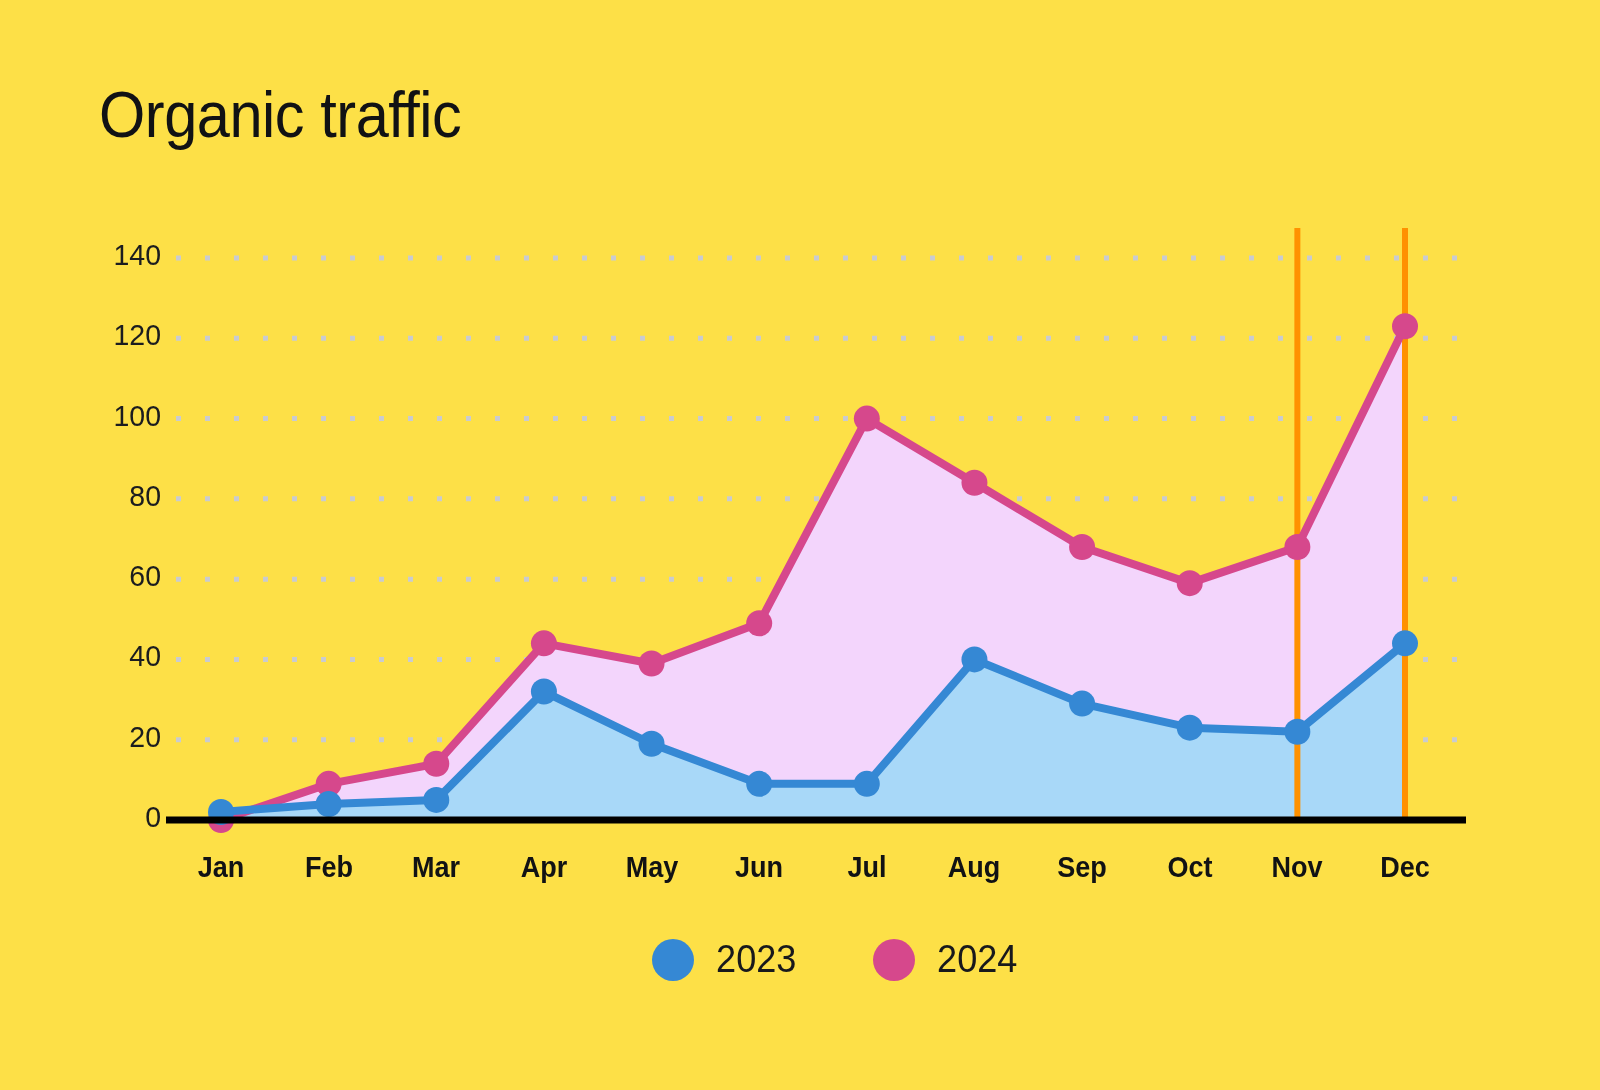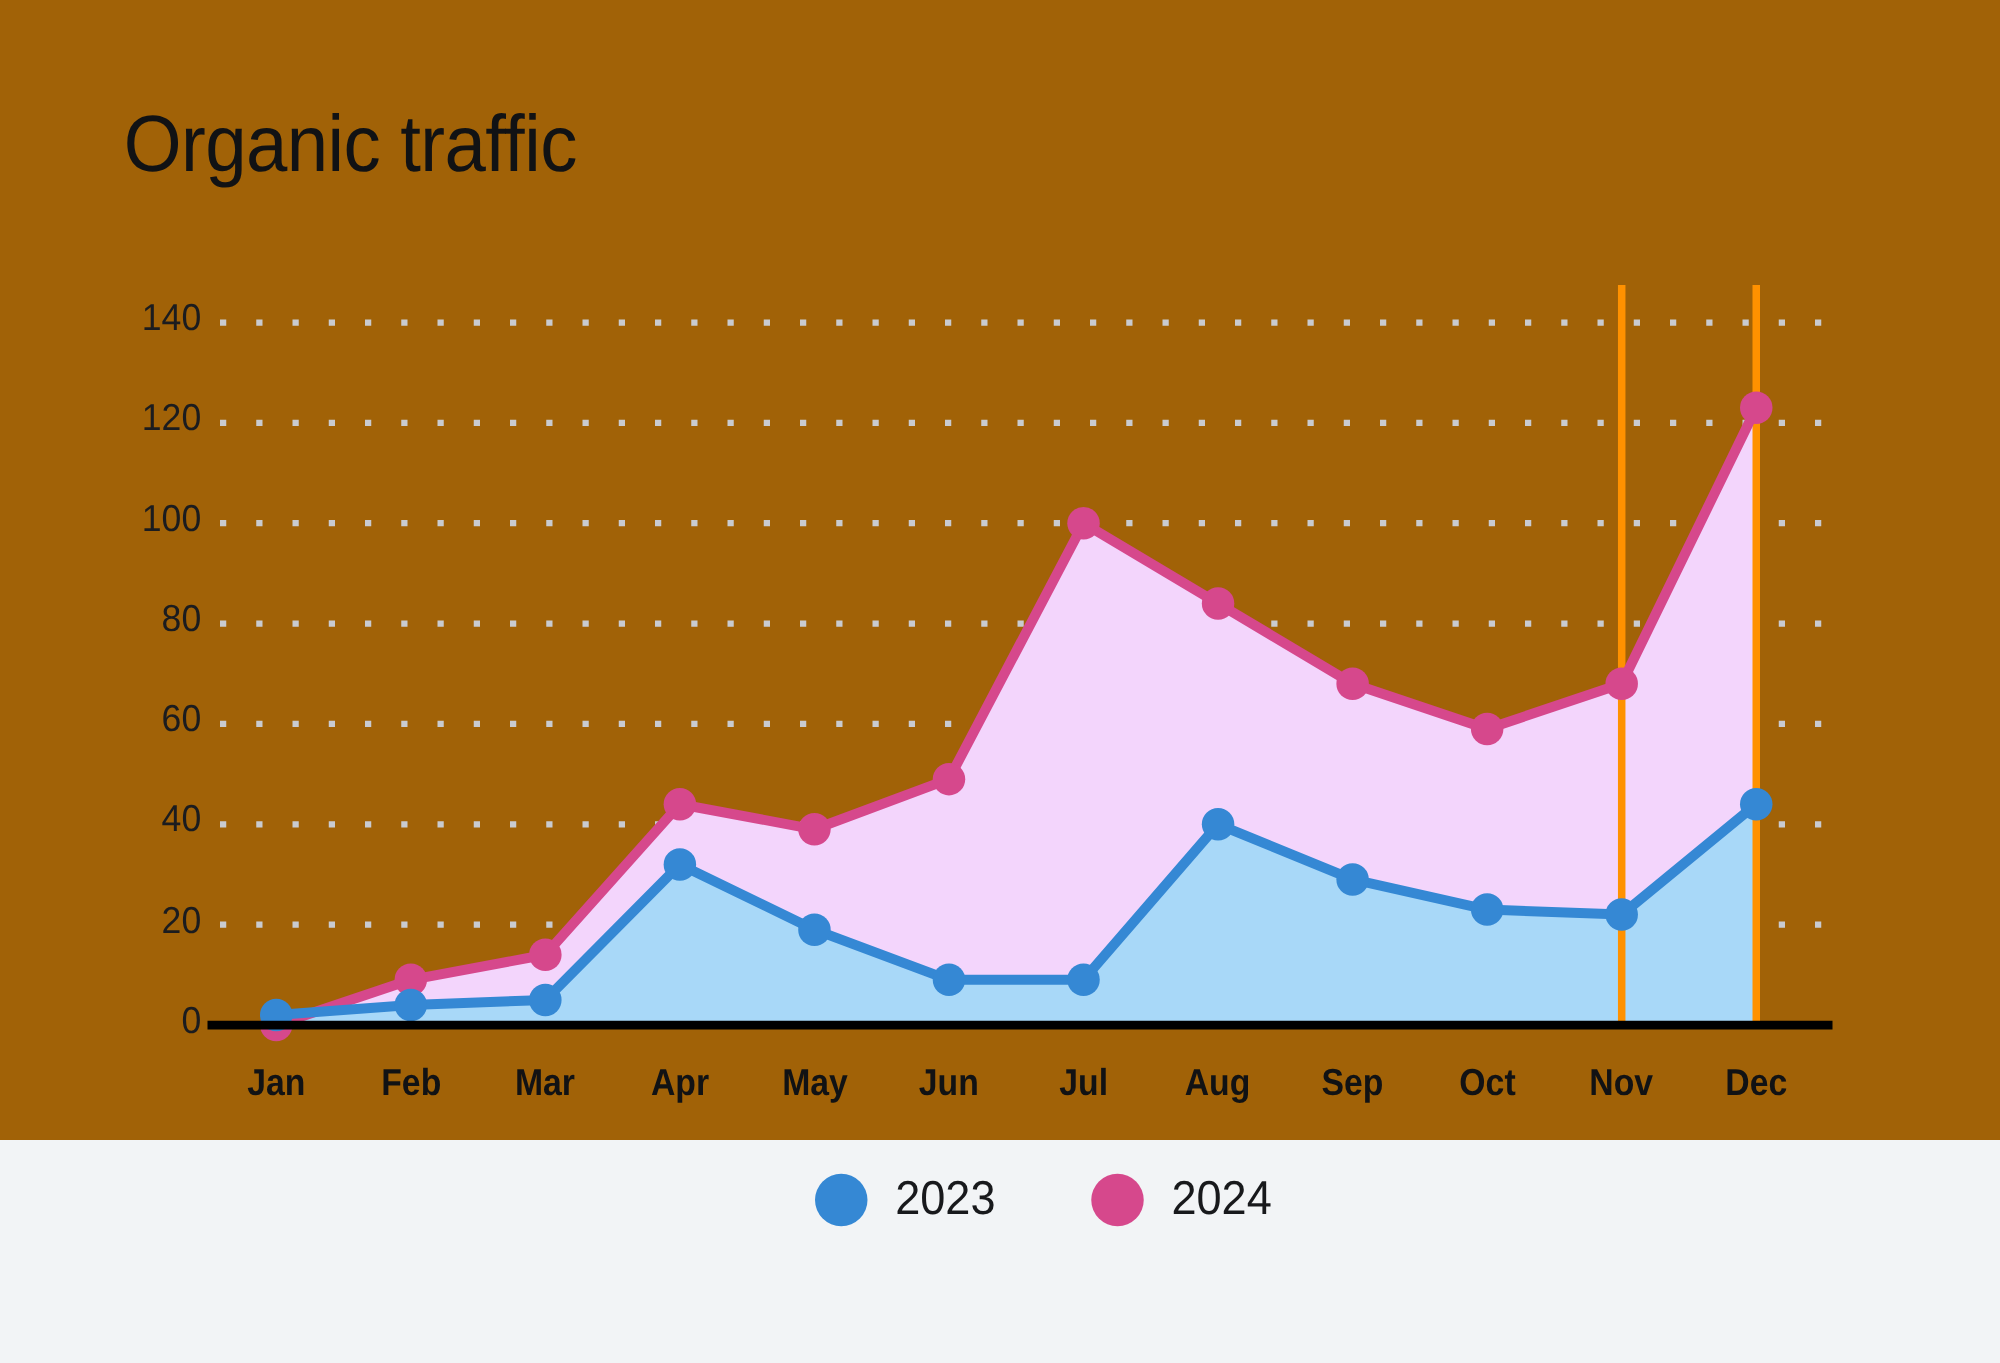--- a/index.html
+++ b/index.html
@@ -11,22 +11,22 @@
     width: 1600px;
     height: 1090px;
     background: #f2f4f6;
     font-family: "Liberation Sans", sans-serif;
     overflow: hidden;
   }
 
   .canvas {
     position: relative;
     width: 1600px;
-    height: 912px;
-    background: #a16207;
+    height: 1090px;
+    background: #fde047;
   }
 
   .chart-title {
     position: absolute;
     left: 99px;
     top: 78px;
     font-family: "Liberation Sans", sans-serif;
     font-size: 64px;
     font-weight: 400;
     letter-spacing: -0.5px;

